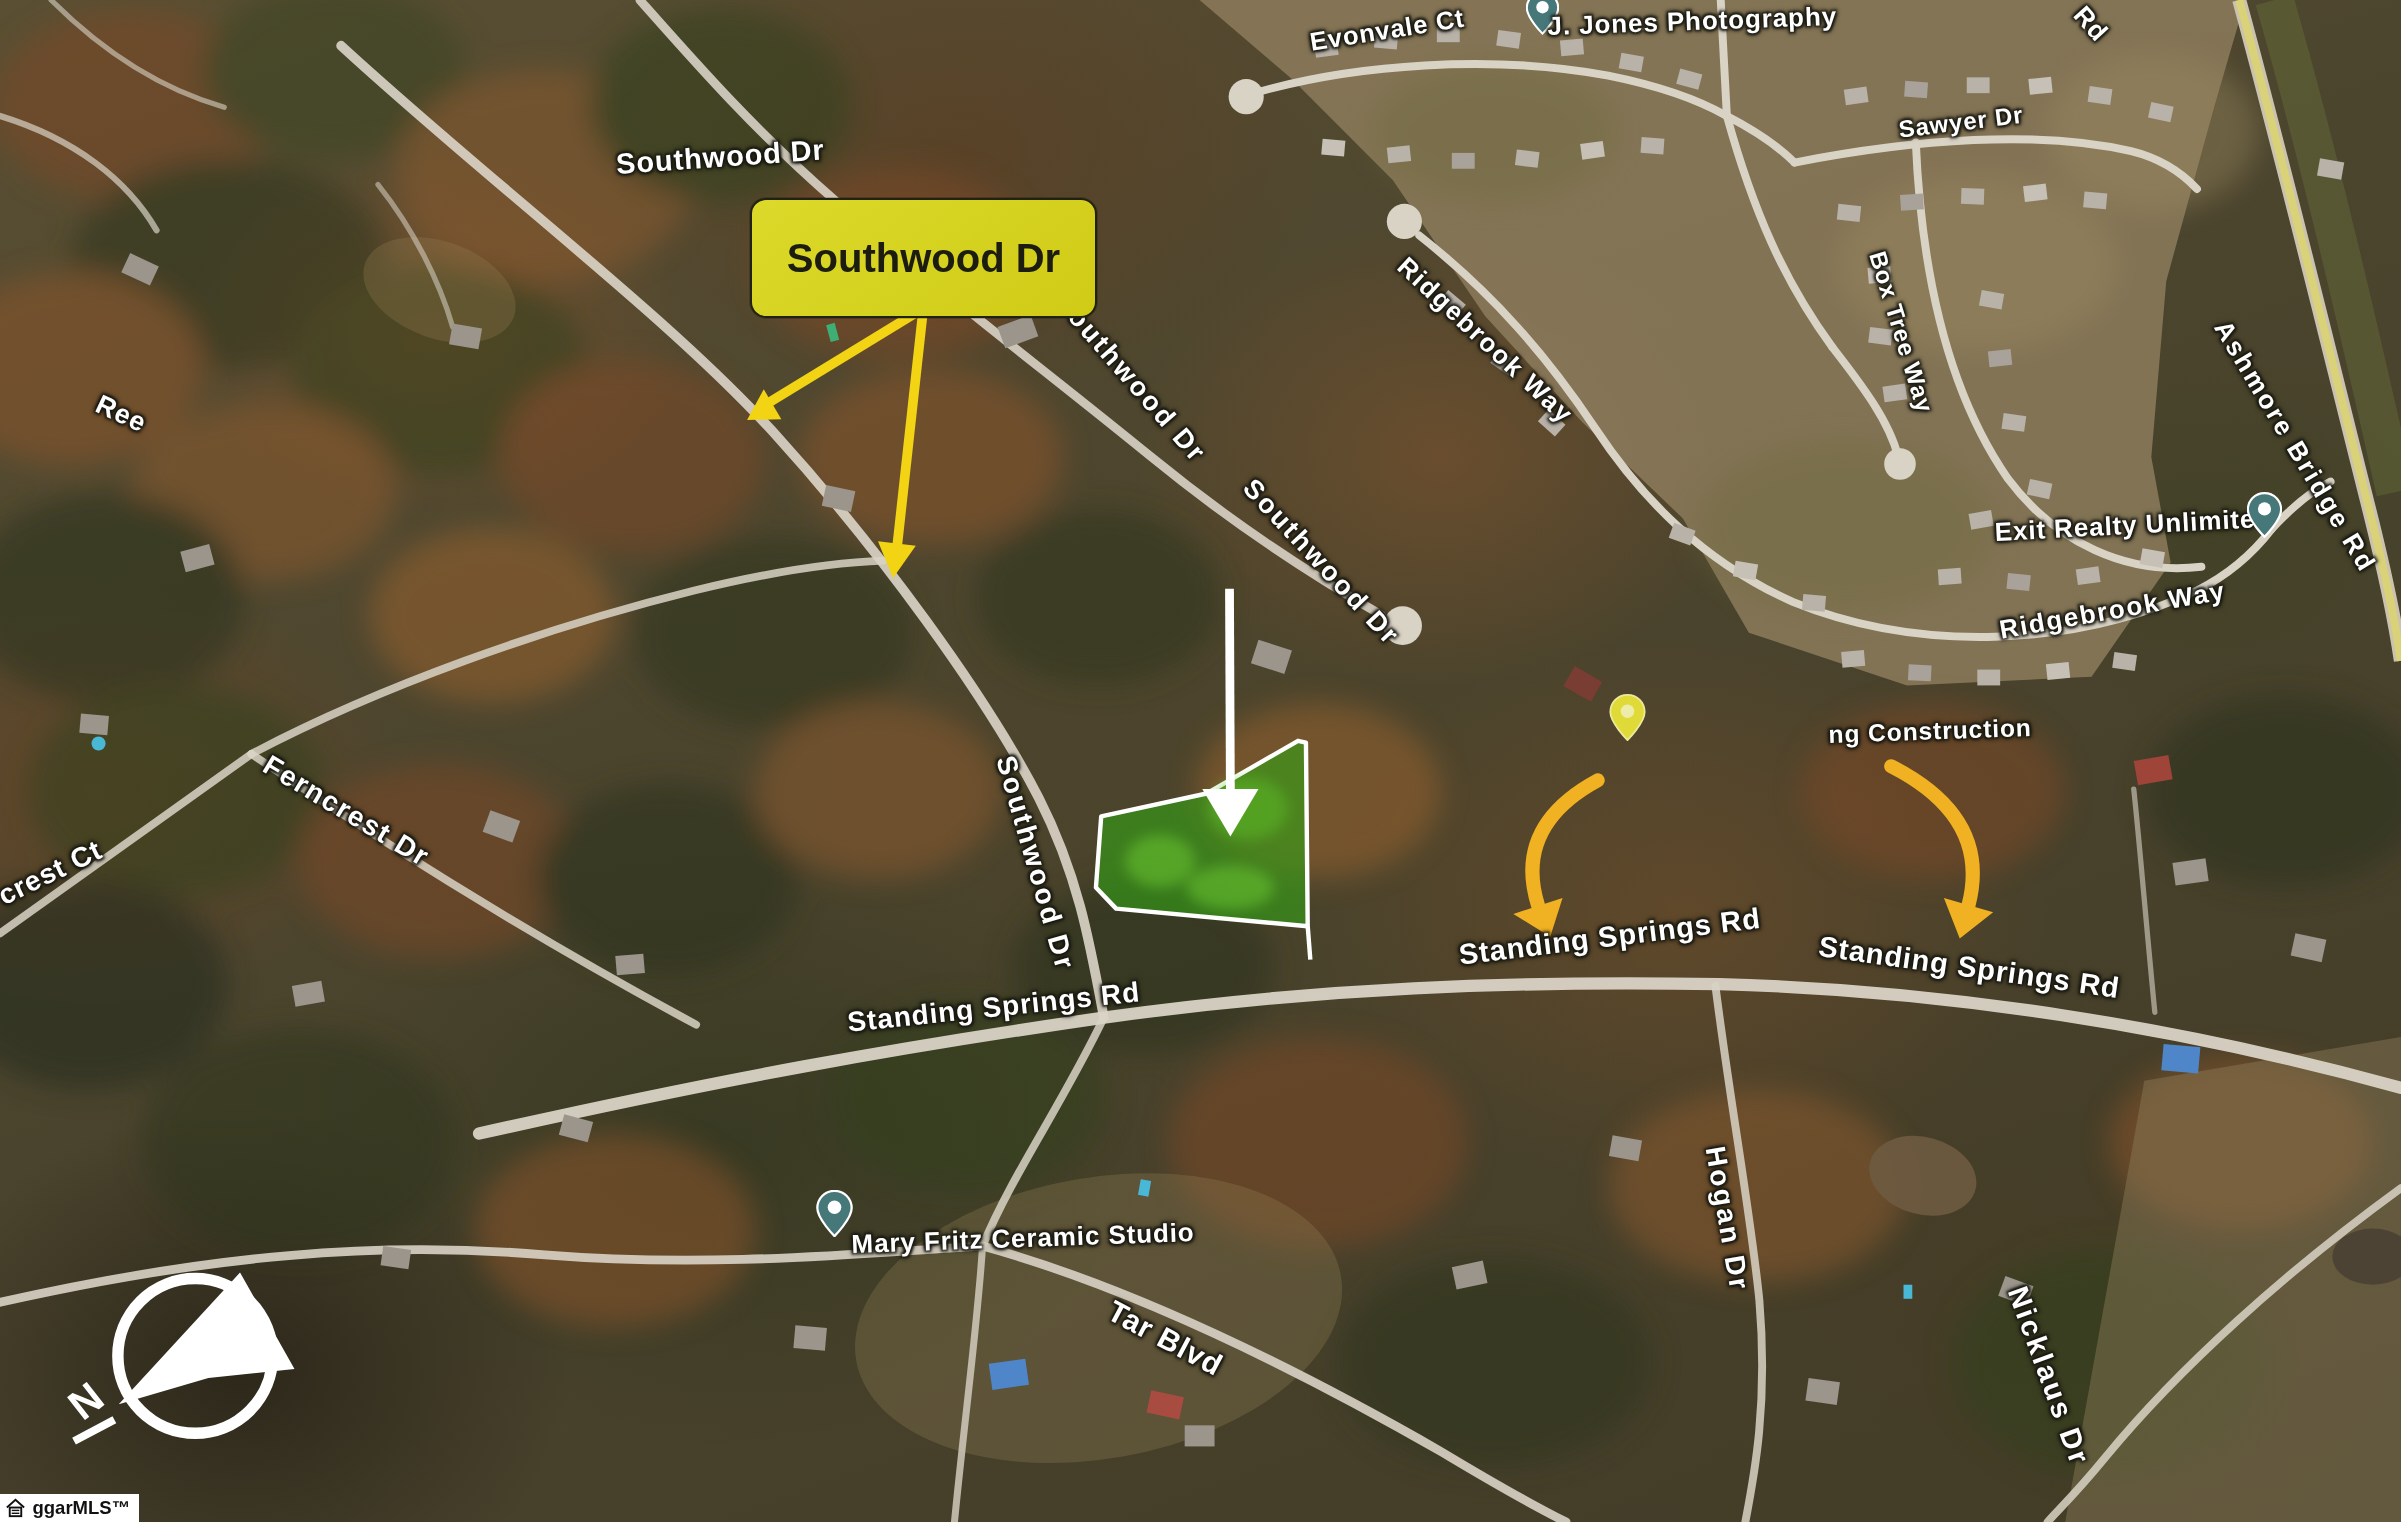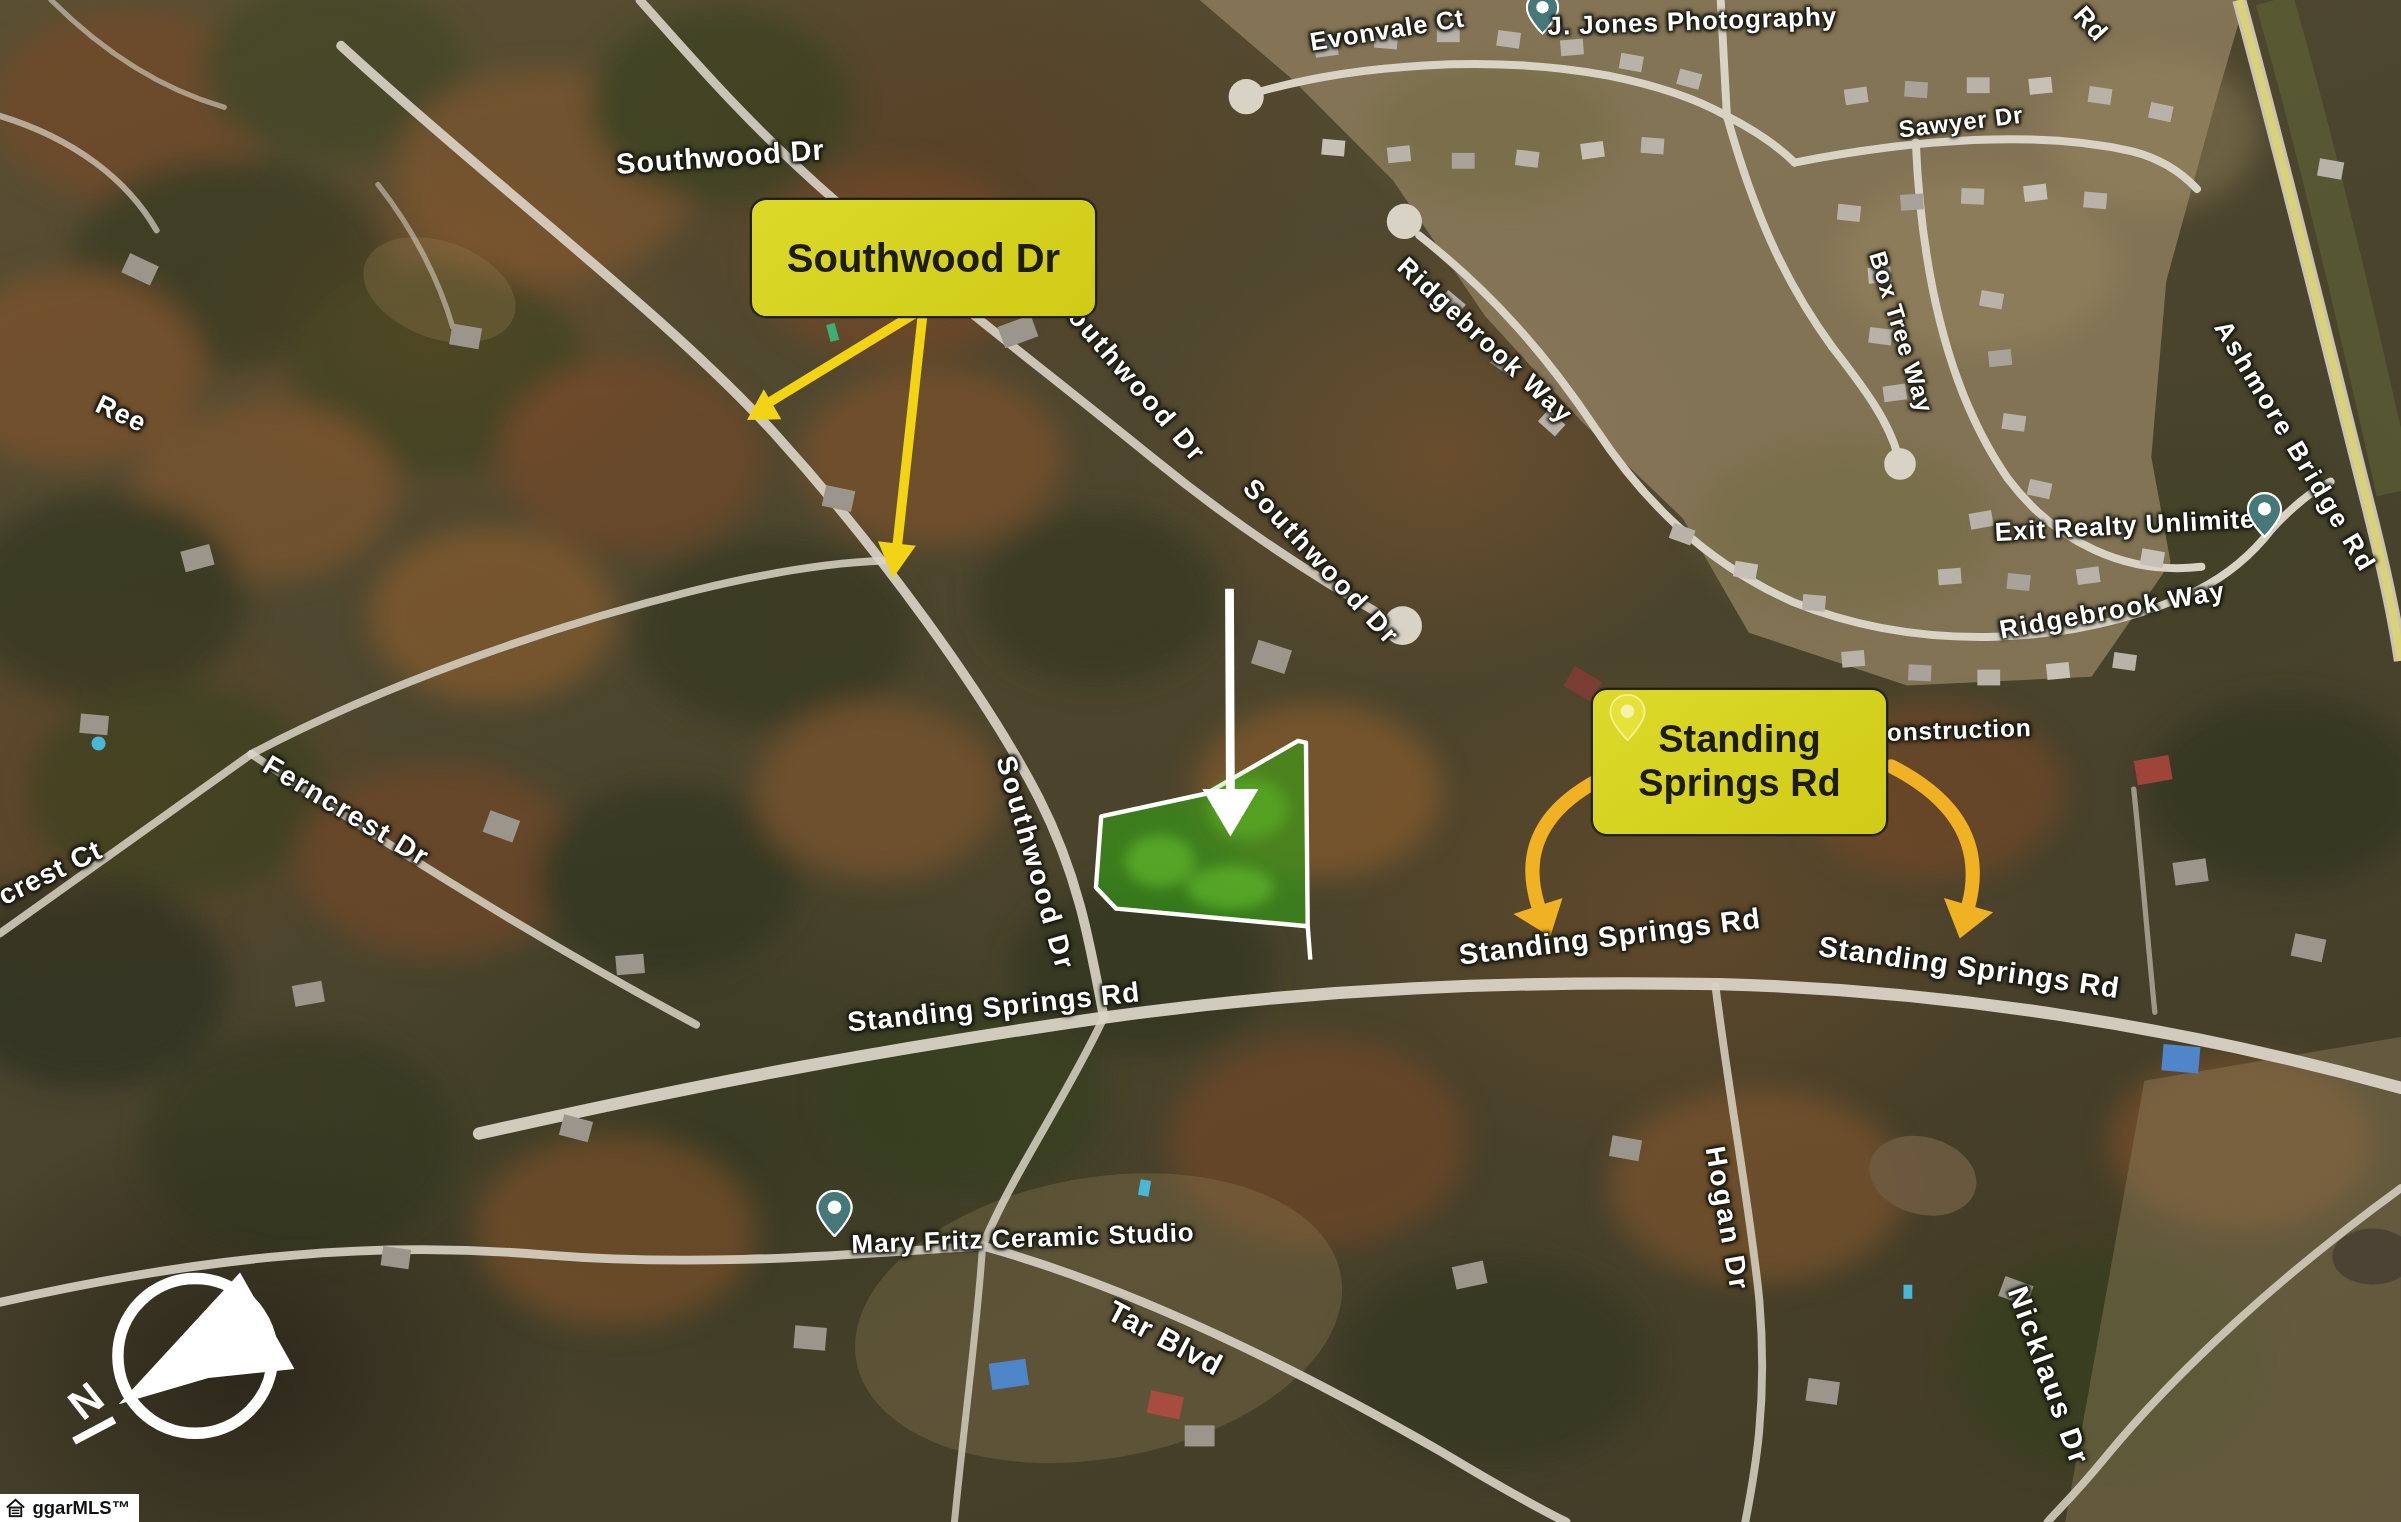--- a/index.html
+++ b/index.html
@@ -294,24 +294,20 @@
   </svg>
   <div class="sl" style="left:851px;top:1229px;font-size:26px;transform:rotate(-2deg);">Mary Fritz Ceramic Studio</div>
 
   <div class="sl" style="left:1828px;top:721px;font-size:24.6px;transform:rotate(-2deg);">ng Construction</div>
 
   <div class="badge" style="left:750px;top:198px;width:343px;height:116px;font-size:40px;">
     <span>Southwood Dr</span>
   </div>
 
 
-  <div class="badge badge-col" style="left:1591px;top:688px;width:293px;height:144px;font-size:38px;">
-    <span>Standing</span>
-    <span>Springs Rd</span>
-  </div>
   <svg class="pin" style="left:1609px;top:694px;width:37px;height:47px;opacity:.95;" viewBox="0 0 40 52">
     <path d="M20 1 C9 1 1 9.5 1 20 C1 32 20 51 20 51 C20 51 39 32 39 20 C39 9.5 31 1 20 1 Z" fill="#e8e33a" stroke="#f5f2a0" stroke-width="2"></path>
       <circle cx="20" cy="19" r="7.5" fill="#f7f5b0"></circle>
   </svg>
 
   <div class="wm">
     <svg width="23" height="23" viewBox="0 0 24 24">
       <path d="M3 11 L12 3 L21 11" fill="none" stroke="#111" stroke-width="2"></path>
       <rect x="6" y="11" width="12" height="9" fill="none" stroke="#111" stroke-width="2"></rect>
       <line x1="8" y1="14" x2="16" y2="14" stroke="#111" stroke-width="1.5"></line>

